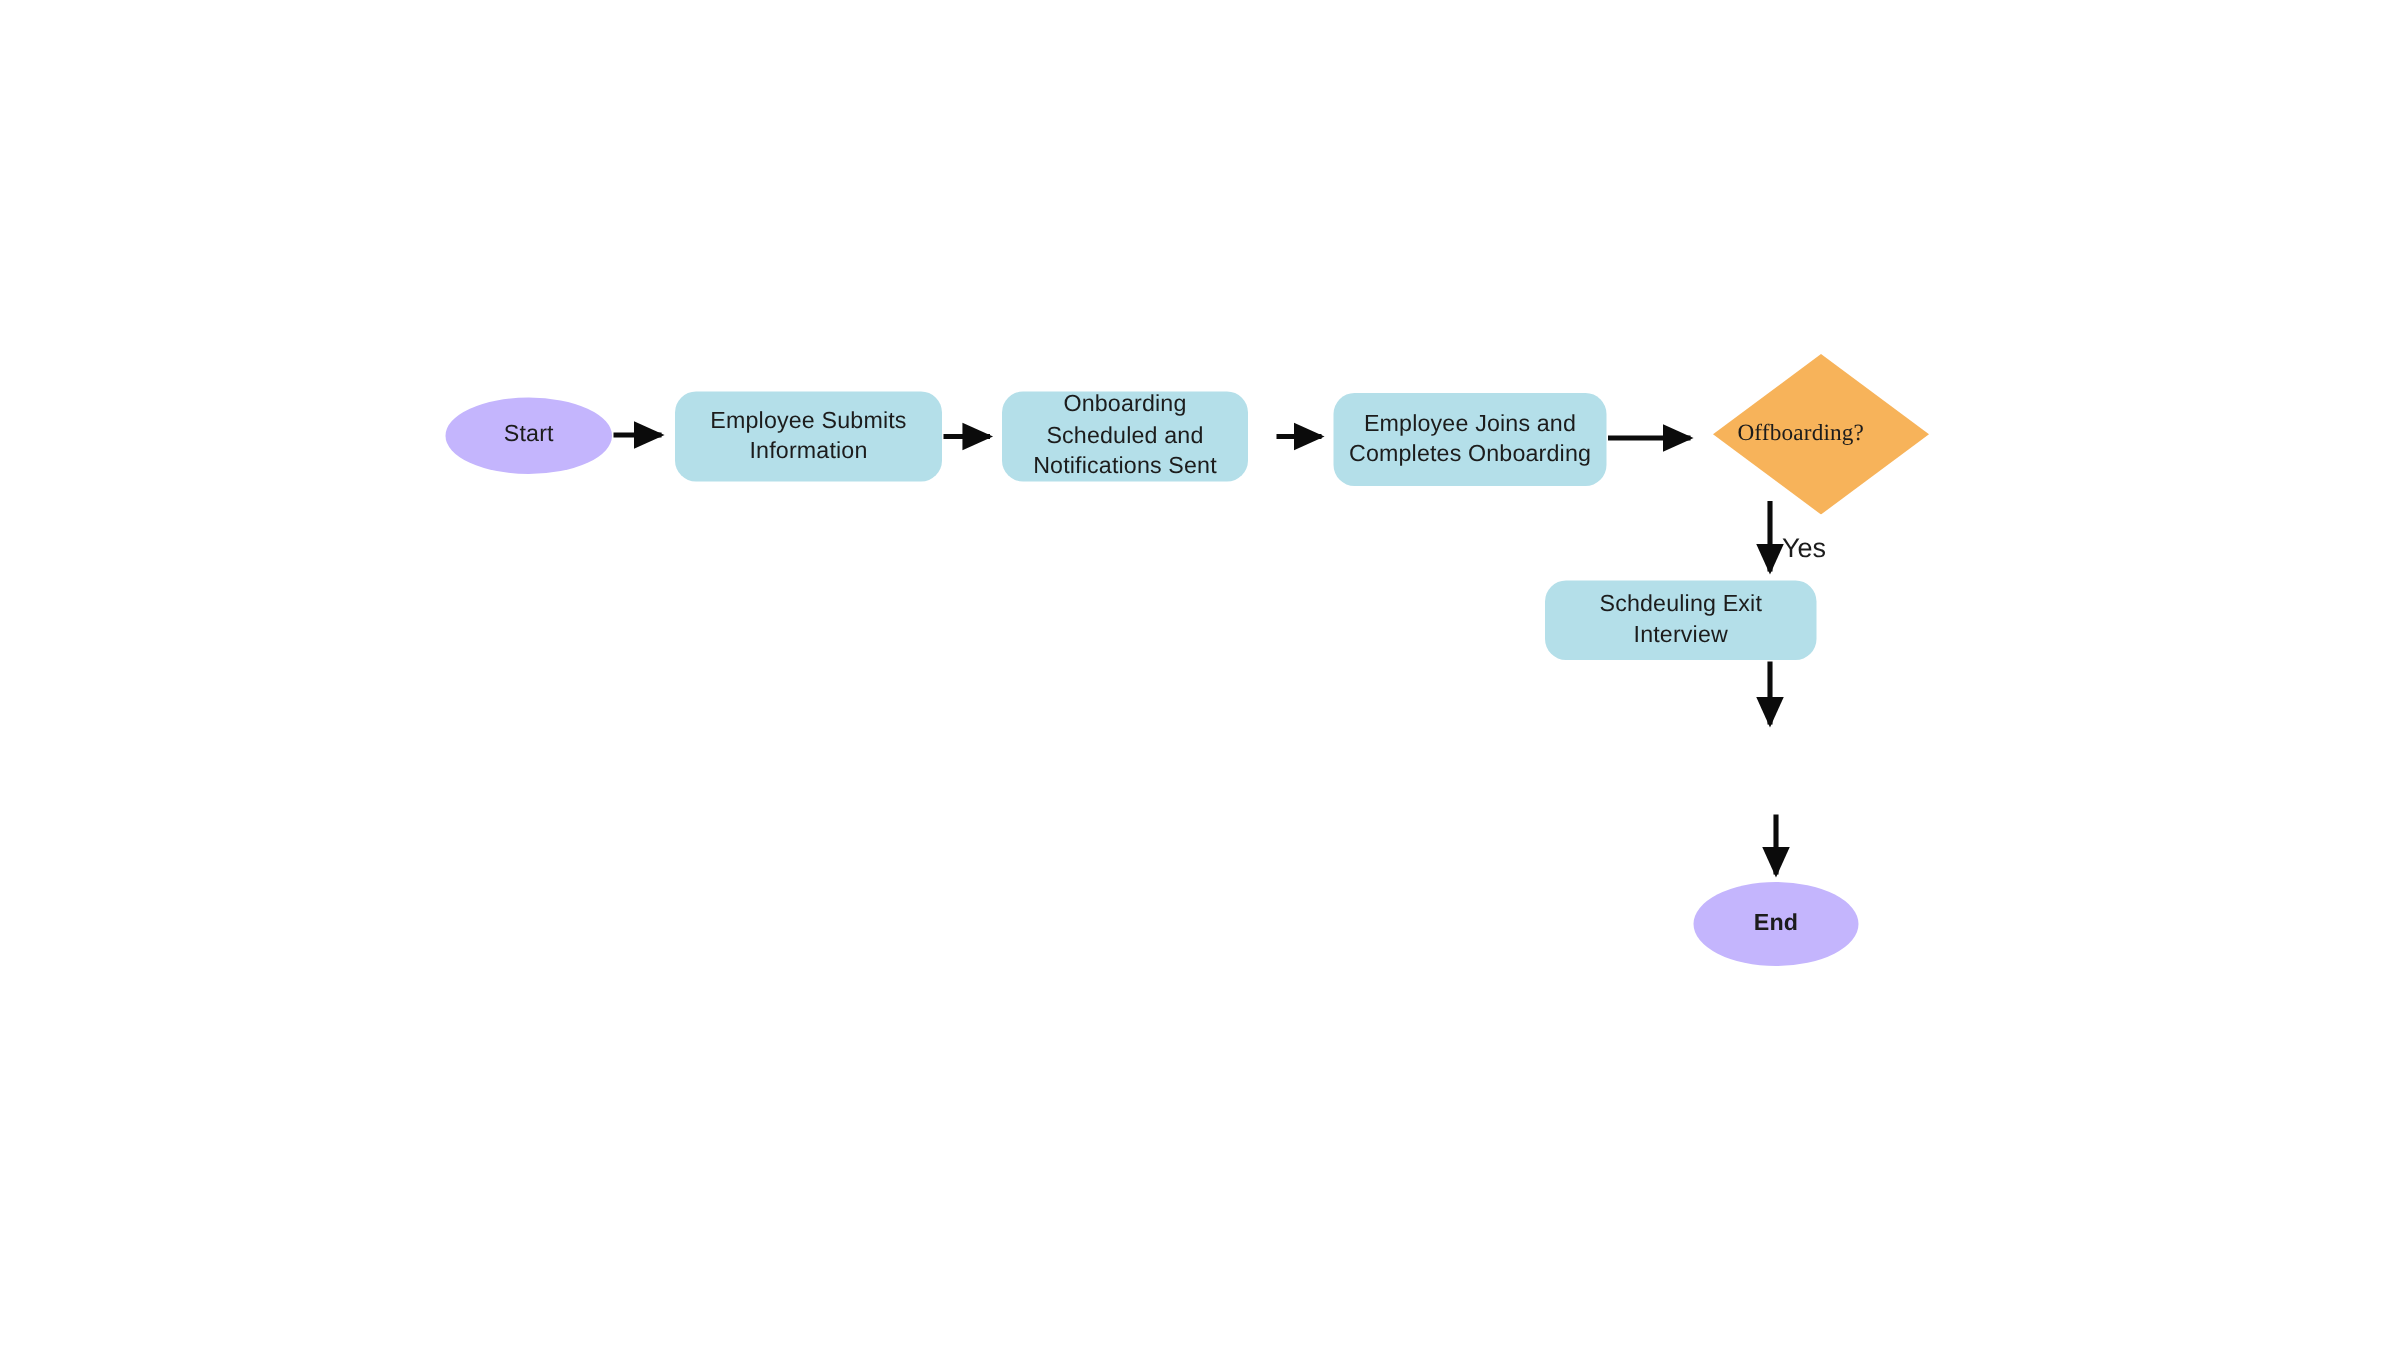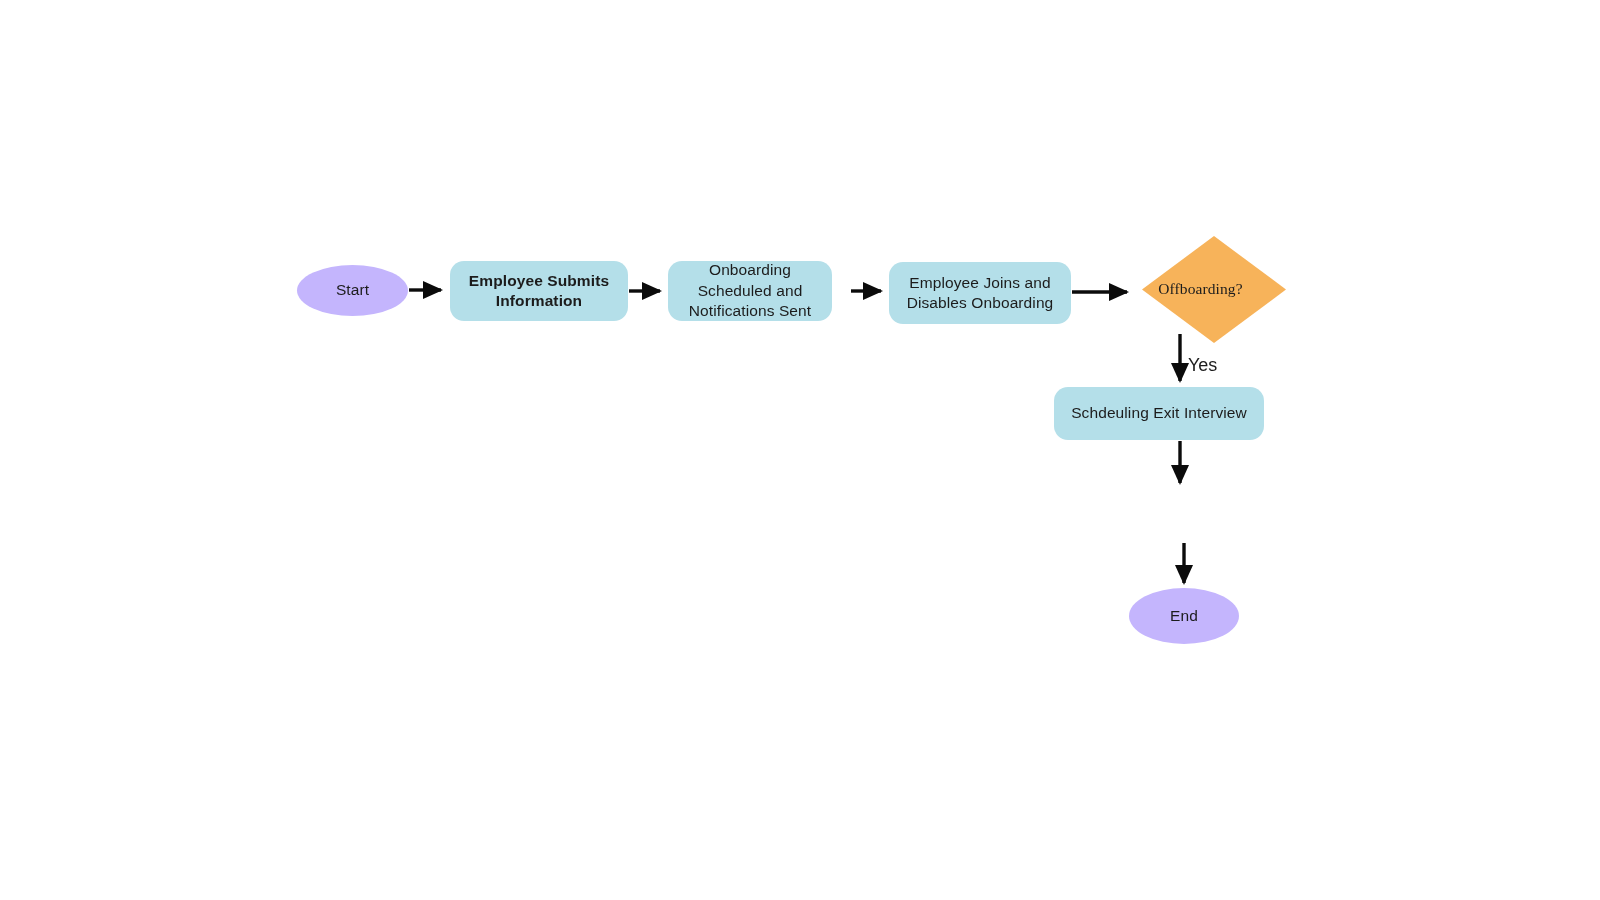--- a/index.html
+++ b/index.html
@@ -108,46 +108,46 @@
     </g>
     <g>
       <line x1="1184" y1="543" x2="1184" y2="583" stroke="#0b0b0b" stroke-width="3.4" marker-end="url(#arrowhead)"></line>
     </g>
   </svg>
 
   <div class="node terminal" style="left:297px; top:265px; width:111px; height:51px;">
     <span class="node-text">Start</span>
   </div>
 
-  <div class="node process" style="left:450px; top:261px; width:178px; height:60px;font-weight:bold;">
+  <div class="node process" style="left:450px; top:261px; width:178px; height:60px;">
     <span class="node-text">Employee Submits
 Information</span>
   </div>
 
   <div class="node process" style="left:668px; top:261px; width:164px; height:60px;">
     <span class="node-text">Onboarding Scheduled and
 Notifications Sent</span>
   </div>
 
   <div class="node process" style="left:889px; top:262px; width:182px; height:62px;">
     <span class="node-text">Employee Joins and
-Disables Onboarding</span>
+Completes Onboarding</span>
   </div>
 
   <div class="node decision" style="left:1142px; top:236px; width:144px; height:107px;font-family:Liberation Serif, serif;">
     <svg class="diamond-shape" viewBox="0 0 144 107" preserveAspectRatio="none">
       <polygon points="72,0 144,53.5 72,107 0,53.5" fill="#f7b35a"></polygon>
     </svg>
     <span class="decision-label" style="margin-right:27px;">Offboarding?</span>
   </div>
 
-  <div class="node process" style="left:1054px; top:387px; width:210px; height:53px;">
+  <div class="node process" style="left:1030px; top:387px; width:181px; height:53px;">
     <span class="node-text">Schdeuling Exit Interview</span>
   </div>
 
 
-  <div class="node terminal" style="left:1129px; top:588px; width:110px; height:56px;">
+  <div class="node terminal" style="left:1129px; top:588px; width:110px; height:56px;font-weight:bold;">
     <span class="node-text">End</span>
   </div>
 
   <div class="edge-label" style="left:1188px; top:355px;">Yes</div>
 
 </div>
 
 </body></html>

